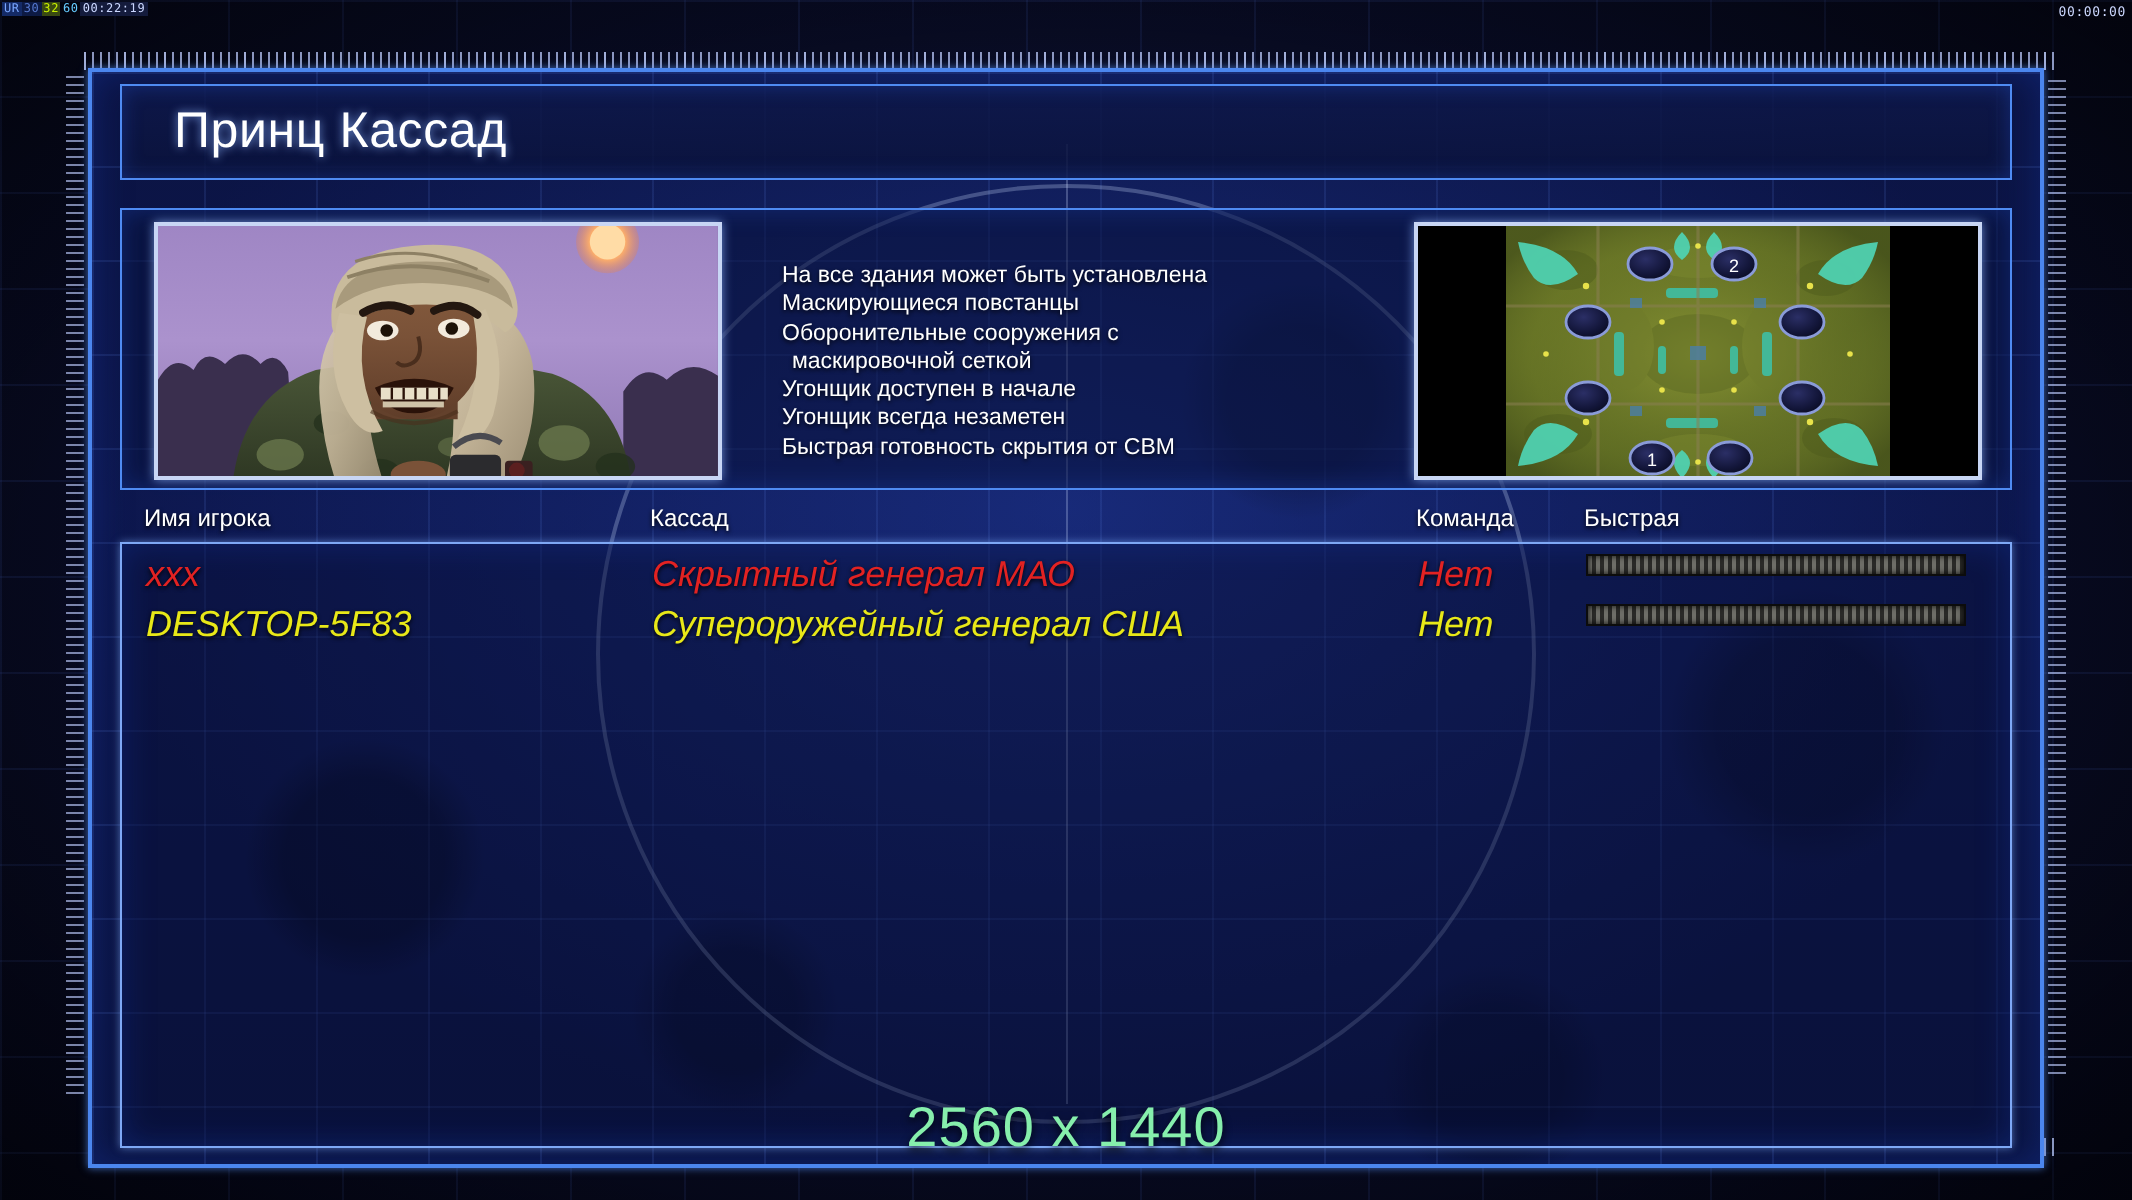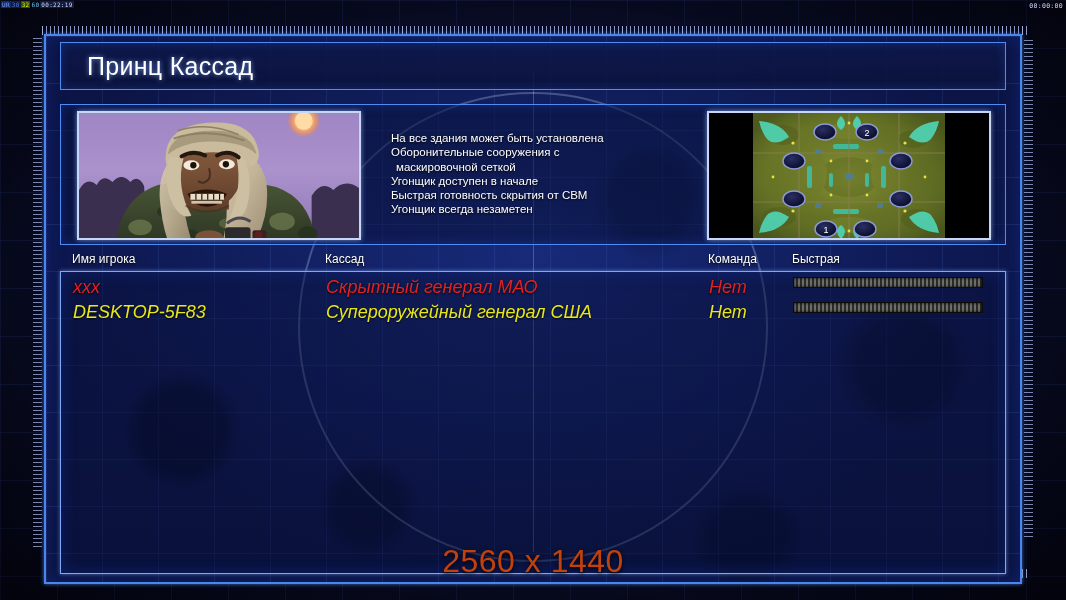--- a/index.html
+++ b/index.html
@@ -219,22 +219,22 @@
         #6e6e68 0 2px, #2a2a28 2px 4px),
       #3a3a36;
     box-shadow:inset 0 0 3px rgba(0,0,0,0.9);
   }
 
   
   #res {
     position:absolute;
     left:0; right:0; bottom:20px;
     text-align:center;
-    color:#c2410c;
-    font-size:32px;
+    color:#86efac;
+    font-size:28px;
     letter-spacing:0.5px;
     text-shadow:0 2px 4px rgba(0,0,0,0.85);
   }
 </style>
 </head>
 <body>
 
 <div id="bg"></div>
 <div id="bg-vignette"></div>
 
@@ -356,25 +356,26 @@
           <rect x="176" y="119" width="14" height="10" rx="2" fill="#3a2020"></rect>
           <circle cx="182" cy="124" r="4" fill="#5b1f1f"></circle>
           <path d="M150 112 q12 -10 24 -2" stroke="#4a4a50" stroke-width="3" fill="none"></path>
           <ellipse cx="132" cy="126" rx="14" ry="7" fill="#7a5238"></ellipse>
         </g>
       </svg>
     </div>
 
     <div id="desc">
       <div>На все здания может быть установлена</div>
+      <div>Маскирующиеся повстанцы</div>
       <div>Оборонительные сооружения с</div>
       <div class="indent">маскировочной сеткой</div>
       <div>Угонщик доступен в начале</div>
+      <div>Угонщик всегда незаметен</div>
       <div>Быстрая готовность скрытия от СВМ</div>
-      <div>Угонщик всегда незаметен</div>
     </div>
 
     <div id="minimap-wrap">
       <div id="minimap-inner">
         <svg viewBox="0 0 192 129" preserveAspectRatio="none" width="192" height="129">
           <defs>
             <linearGradient id="terr" x1="0" y1="0" x2="1" y2="1">
               <stop offset="0%" stop-color="#7f8a2e"></stop>
               <stop offset="35%" stop-color="#6d7a28"></stop>
               <stop offset="65%" stop-color="#5f6d24"></stop>

